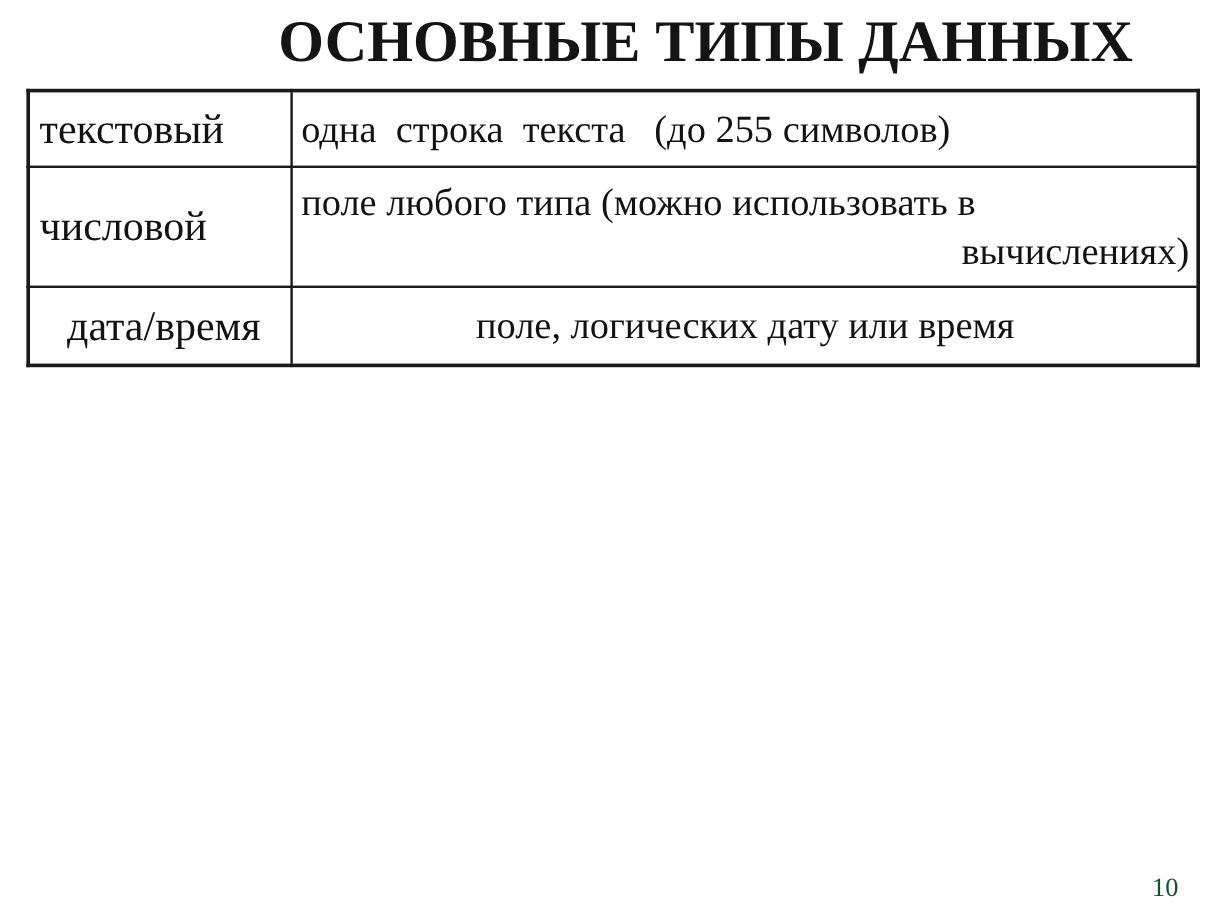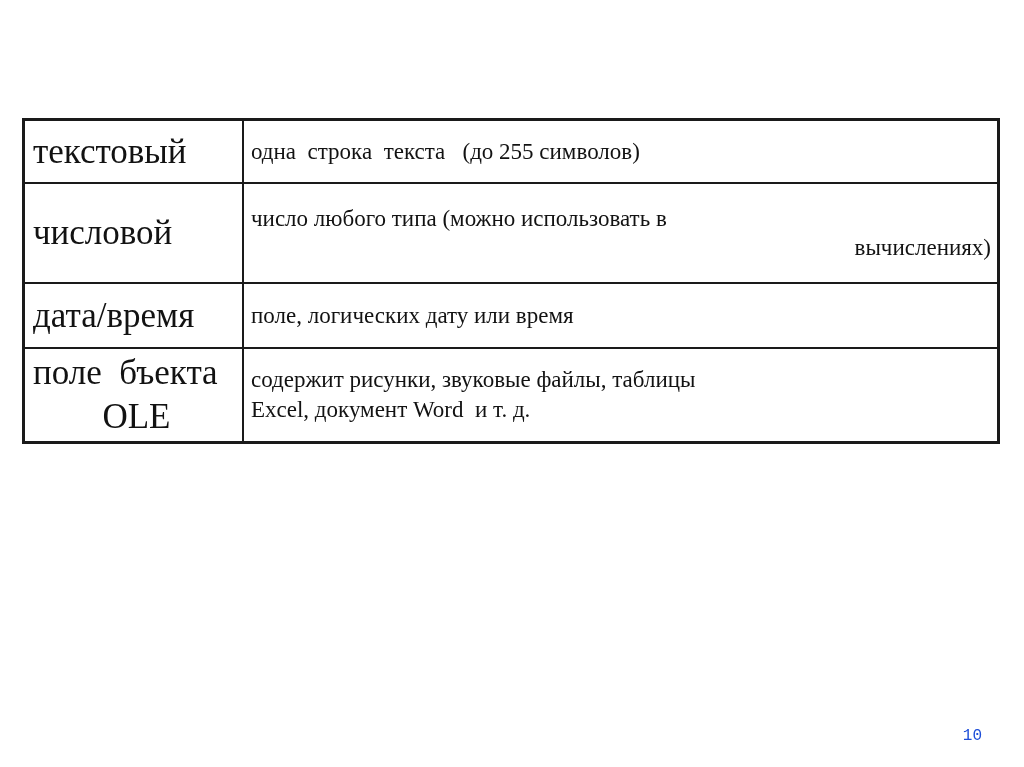--- a/index.html
+++ b/index.html
@@ -34,113 +34,105 @@
     white-space: nowrap;
   }
   table.types {
     position: absolute;
     left: 22px;
     top: 74px;
     width: 978px;
     border-collapse: collapse;
     table-layout: fixed;
     border: 3px solid #1a1a1a;
-    margin-top: 44px;
   }
   table.types td {
     border: 2px solid #1a1a1a;
     vertical-align: middle;
     overflow: hidden;
   }
   td.label-cell {
     width: 207px;
     padding: 2px 2px 2px 8px;
     font-size: 35px;
     line-height: 1.25;
   }
   td.desc-cell {
     padding: 3px 6px 3px 7px;
-    font-size: 23px;
+    font-size: 32px;
     line-height: 1.28;
   }
   .line {
     white-space: pre-wrap;
   }
   .line.indent {
     padding-left: 48px;
     text-align: right;
   }
   .label-line2 {
     display: block;
     text-align: center;
     white-space: pre-wrap;
   }
   
   tr.r1 td { height: 55px; }
   tr.r2 td { height: 92px; }
   tr.r3 td { height: 82px; }
-  tr.r4 td { height: 57px; }
+  tr.r4 td { height: 57px; text-align: center; }
   tr.r5 td { height: 88px; }
   tr.r6 td { height: 90px; }
   tr.r7 td { height: 84px; }
   .page-number {
     position: absolute;
     top: 727px;
     right: 42px;
-    font-family: Liberation Mono, monospace;
-    font-size: 16px;
-    color: #1d4ed8;
+    font-family: Liberation Serif, serif;
+    font-size: 22px;
+    color: #14532d;
   }
 </style>
 </head>
 <body>
 
 <div class="slide">
 
+  <div class="title-wrap">
+    <span class="title">ОСНОВНЫЕ ТИПЫ ДАННЫХ</span>
+  </div>
 
   <table class="types">
     <tbody>
       <tr class="r1">
         <td class="label-cell">
           <span class="line">текстовый</span>
           <span class="label-line2"></span>
         </td>
         <td class="desc-cell">
           <div class="line">одна  строка  текста   (до 255 символов)</div>
           <div class="line"></div>
         </td>
       </tr>
       <tr class="r2">
         <td class="label-cell">
           <span class="line">числовой</span>
           <span class="label-line2"></span>
         </td>
         <td class="desc-cell">
-          <div class="line">число любого типа (можно использовать в</div>
+          <div class="line">поле любого типа (можно использовать в</div>
           <div class="line indent">вычислениях)</div>
         </td>
       </tr>
       <tr class="r4">
         <td class="label-cell">
           <span class="line">дата/время</span>
           <span class="label-line2"></span>
         </td>
         <td class="desc-cell">
           <div class="line">поле, логических дату или время</div>
           <div class="line"></div>
         </td>
       </tr>
-      <tr class="r7">
-        <td class="label-cell">
-          <span class="line">поле  бъекта</span>
-          <span class="label-line2">OLE</span>
-        </td>
-        <td class="desc-cell">
-          <div class="line">содержит рисунки, звуковые файлы, таблицы</div>
-          <div class="line">Excel, документ Word  и т. д.</div>
-        </td>
-      </tr>
     </tbody>
   </table>
 
   <div class="page-number">10</div>
 
 </div>
 
 </body></html>

